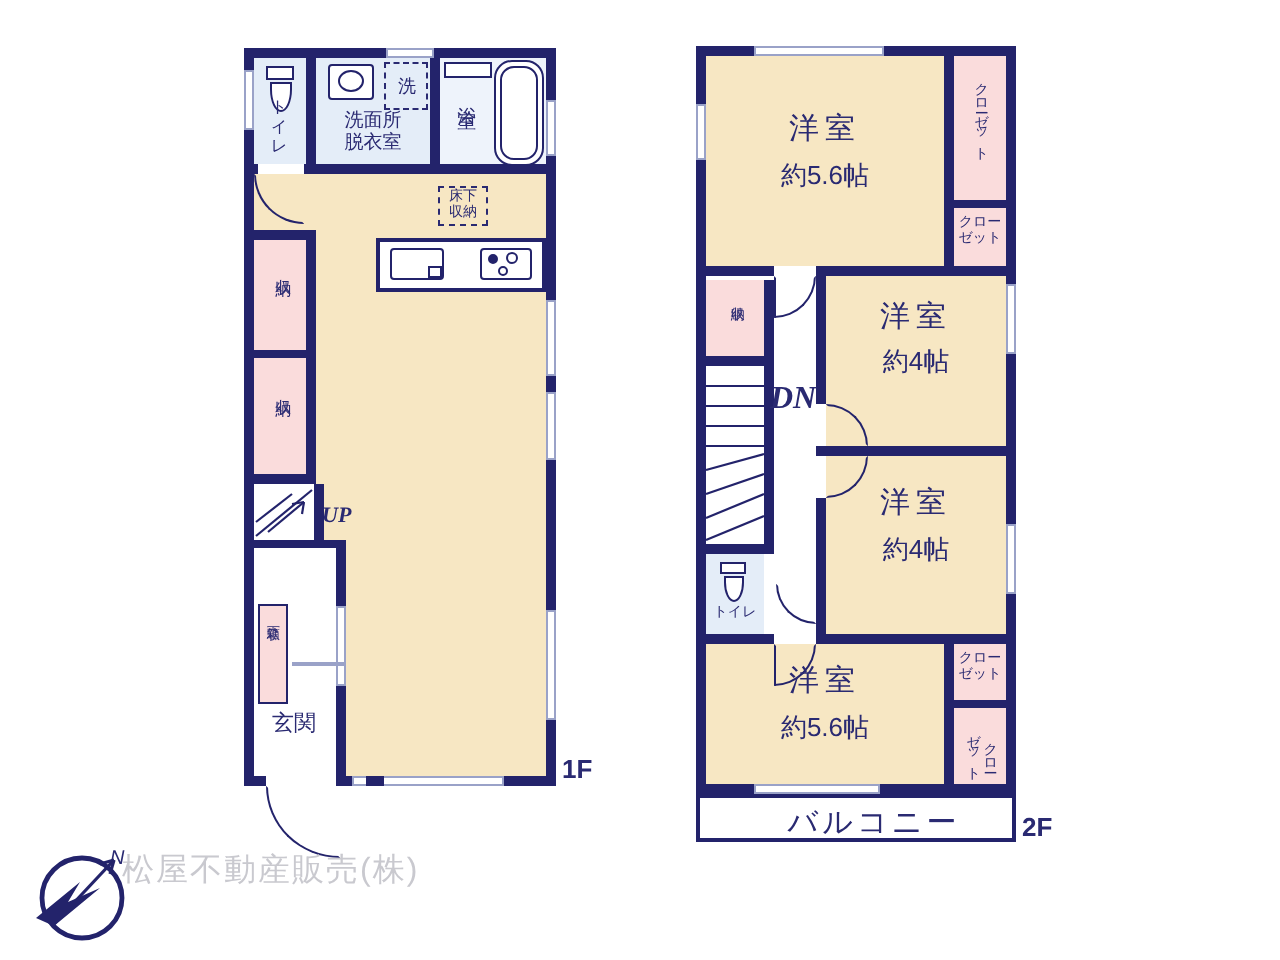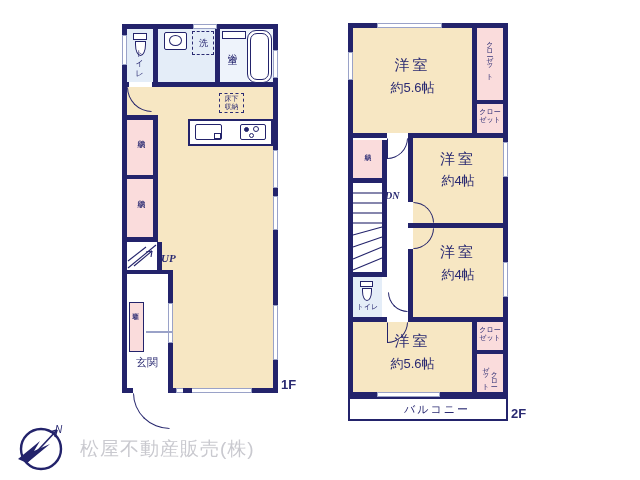--- a/index.html
+++ b/index.html
@@ -79,20 +79,22 @@
   <div class="win" style="left:273px;top:150px;width:5px;height:38px;"></div>
   <div class="win" style="left:273px;top:196px;width:5px;height:34px;"></div>
   <div class="win" style="left:273px;top:305px;width:5px;height:55px;"></div>
   <div class="win" style="left:176px;top:388px;width:76px;height:5px;"></div>
   <div class="wall" style="left:183px;top:388px;width:9px;height:5px;"></div>
 
   <div class="arc" style="left:127px;top:87px;width:25px;height:25px;border-bottom-left-radius:100%;border-left-color:var(--wall);border-bottom-color:var(--wall);"></div>
   <div class="arc" style="left:133px;top:393px;width:37px;height:36px;border-bottom-left-radius:100%;border-left-color:var(--wall);border-bottom-color:var(--wall);"></div>
 
   <div class="lbl vlbl" style="left:134px;top:44px;font-size:8px;">トイレ</div>
+  <div class="lbl ctr" style="left:158px;top:55px;width:57px;font-size:9.5px;">洗面所
+脱衣室</div>
   <div class="lbl" style="left:199px;top:38px;font-size:9px;">洗</div>
   <div class="lbl vlbl" style="left:227px;top:46px;font-size:9.5px;">浴室</div>
   <div class="lbl ctr" style="left:219px;top:95px;width:25px;font-size:7px;">床下
 収納</div>
   <div class="lbl vlbl" style="left:136px;top:133px;font-size:8px;">収納</div>
   <div class="lbl vlbl" style="left:136px;top:193px;font-size:8px;">収納</div>
   <div class="lbl updn" style="position:absolute;left:161px;top:252px;font-size:11px;color:var(--text);">UP</div>
   <div class="lbl vlbl" style="left:132px;top:308px;font-size:6.5px;letter-spacing:0;">下駄箱</div>
   <div class="lbl" style="left:136px;top:356px;font-size:11px;">玄関</div>
   <div class="lbl" style="left:281px;top:377px;font-size:13px;font-weight:600;">1F</div>
@@ -148,36 +150,36 @@
   <div class="arc" style="left:413px;top:228px;width:21px;height:21px;border-bottom-right-radius:100%;border-bottom-color:var(--wall);border-right-color:var(--wall);"></div>
   <div class="arc" style="left:388px;top:292px;width:20px;height:20px;border-bottom-left-radius:100%;border-left-color:var(--wall);border-bottom-color:var(--wall);"></div>
   <div class="arc" style="left:387px;top:322px;width:21px;height:21px;border-bottom-right-radius:100%;border-right-color:var(--wall);border-bottom-color:var(--wall);border-left-color:var(--wall);"></div>
 
   <div class="lbl ctr" style="left:353px;top:56px;width:119px;font-size:15px;letter-spacing:3px;">洋室</div>
   <div class="lbl ctr" style="left:353px;top:80px;width:119px;font-size:13px;">約5.6帖</div>
   <div class="lbl vlbl" style="left:485px;top:36px;font-size:7px;letter-spacing:0;">クローゼット</div>
   <div class="lbl ctr" style="left:477px;top:108px;width:26px;font-size:7px;">クロー
 ゼット</div>
   <div class="lbl vlbl" style="left:363px;top:148px;font-size:7px;letter-spacing:0;">収納</div>
-  <div class="lbl updn" style="position:absolute;left:385px;top:190px;font-size:10px;color:var(--text);">DN</div>
+  <div class="lbl updn" style="position:absolute;left:385px;top:190px;font-size:16px;color:var(--text);">DN</div>
   <div class="lbl ctr" style="left:413px;top:150px;width:90px;font-size:15px;letter-spacing:3px;">洋室</div>
   <div class="lbl ctr" style="left:413px;top:173px;width:90px;font-size:13px;">約4帖</div>
   <div class="lbl ctr" style="left:413px;top:243px;width:90px;font-size:15px;letter-spacing:3px;">洋室</div>
   <div class="lbl ctr" style="left:413px;top:267px;width:90px;font-size:13px;">約4帖</div>
   <div class="lbl ctr" style="left:353px;top:303px;width:29px;font-size:7px;">トイレ</div>
   <div class="lbl ctr" style="left:353px;top:332px;width:119px;font-size:15px;letter-spacing:3px;">洋室</div>
   <div class="lbl ctr" style="left:353px;top:356px;width:119px;font-size:13px;">約5.6帖</div>
   <div class="lbl ctr" style="left:477px;top:326px;width:26px;font-size:7px;">クロー
 ゼット</div>
   <div class="lbl vlbl ctr" style="left:481px;top:358px;font-size:7px;letter-spacing:0;height:32px;">クロー
 ゼット</div>
-  <div class="lbl ctr" style="left:348px;top:403px;width:178px;font-size:11px;letter-spacing:2px;">バルコニー</div>
+  <div class="lbl ctr" style="left:348px;top:403px;width:178px;font-size:15px;letter-spacing:2px;">バルコニー</div>
   <div class="lbl" style="left:511px;top:406px;font-size:13px;font-weight:600;">2F</div>
 
-  <div class="lbl" style="left:61px;top:438px;font-size:19px;color:var(--muted);letter-spacing:1px;margin-left:19px;">松屋不動産販売(株)</div>
+  <div class="lbl" style="left:61px;top:426px;font-size:16px;color:var(--muted);letter-spacing:1px;">松屋不動産販売(株)</div>
   <div class="lbl" style="left:55px;top:424px;font-size:10px;font-style:italic;">N</div>
 
   <svg class="overlay" width="640" height="480">
 
     <g stroke-width="1.1" fill="none">
       <line x1="128" y1="268" x2="156" y2="245"></line>
       <line x1="128" y1="261" x2="146" y2="247"></line>
       <line x1="134" y1="266" x2="152" y2="251"></line>
       <line x1="152" y1="251" x2="146" y2="252"></line>
       <line x1="152" y1="251" x2="151" y2="257"></line>

